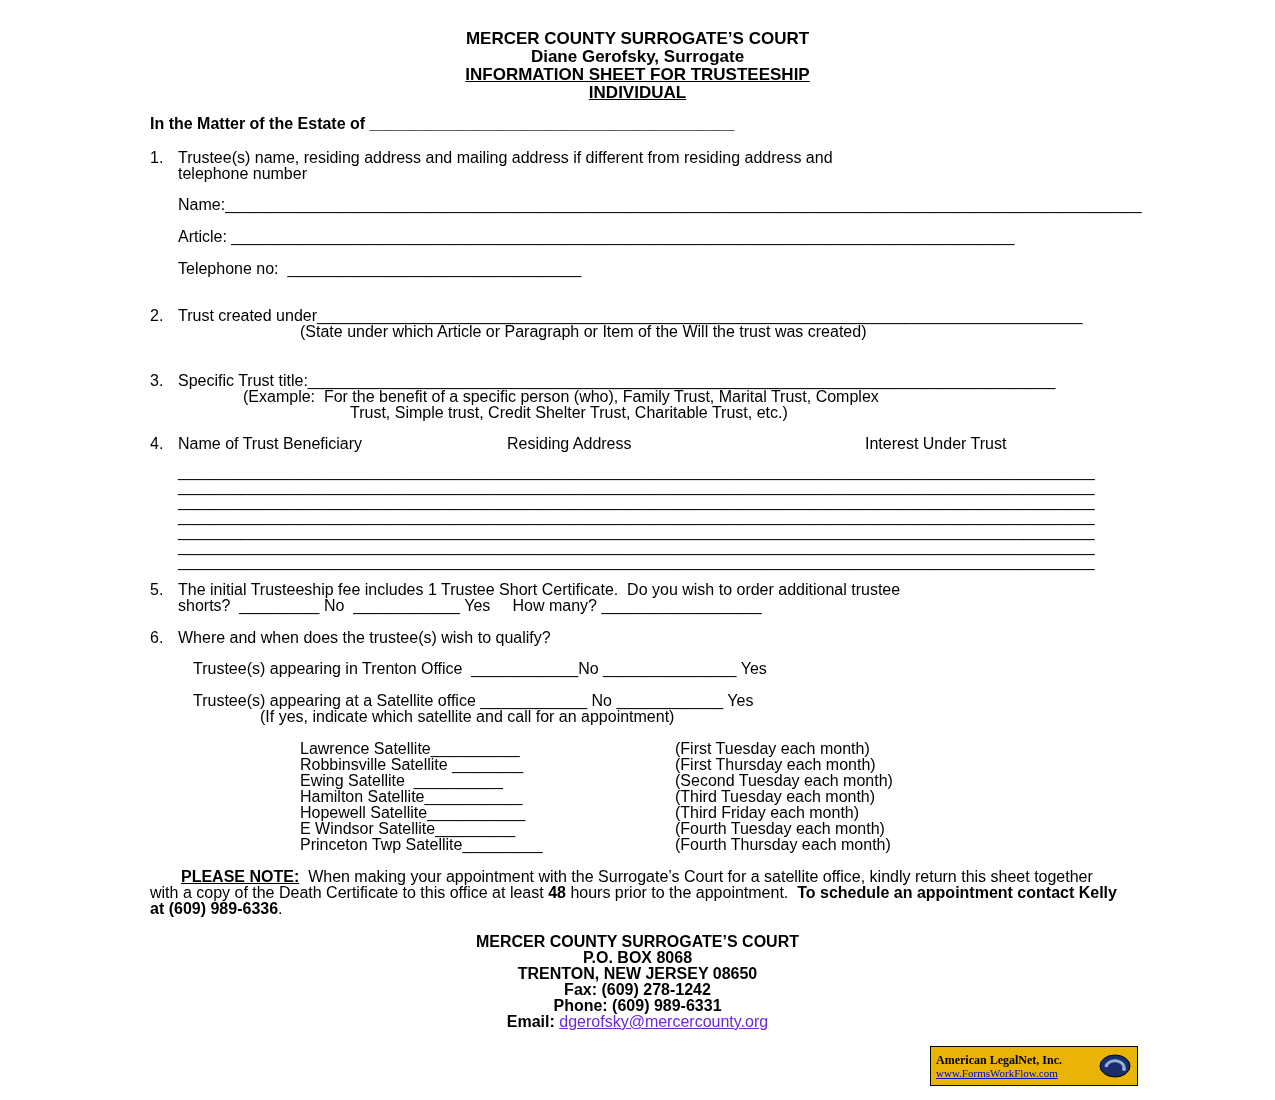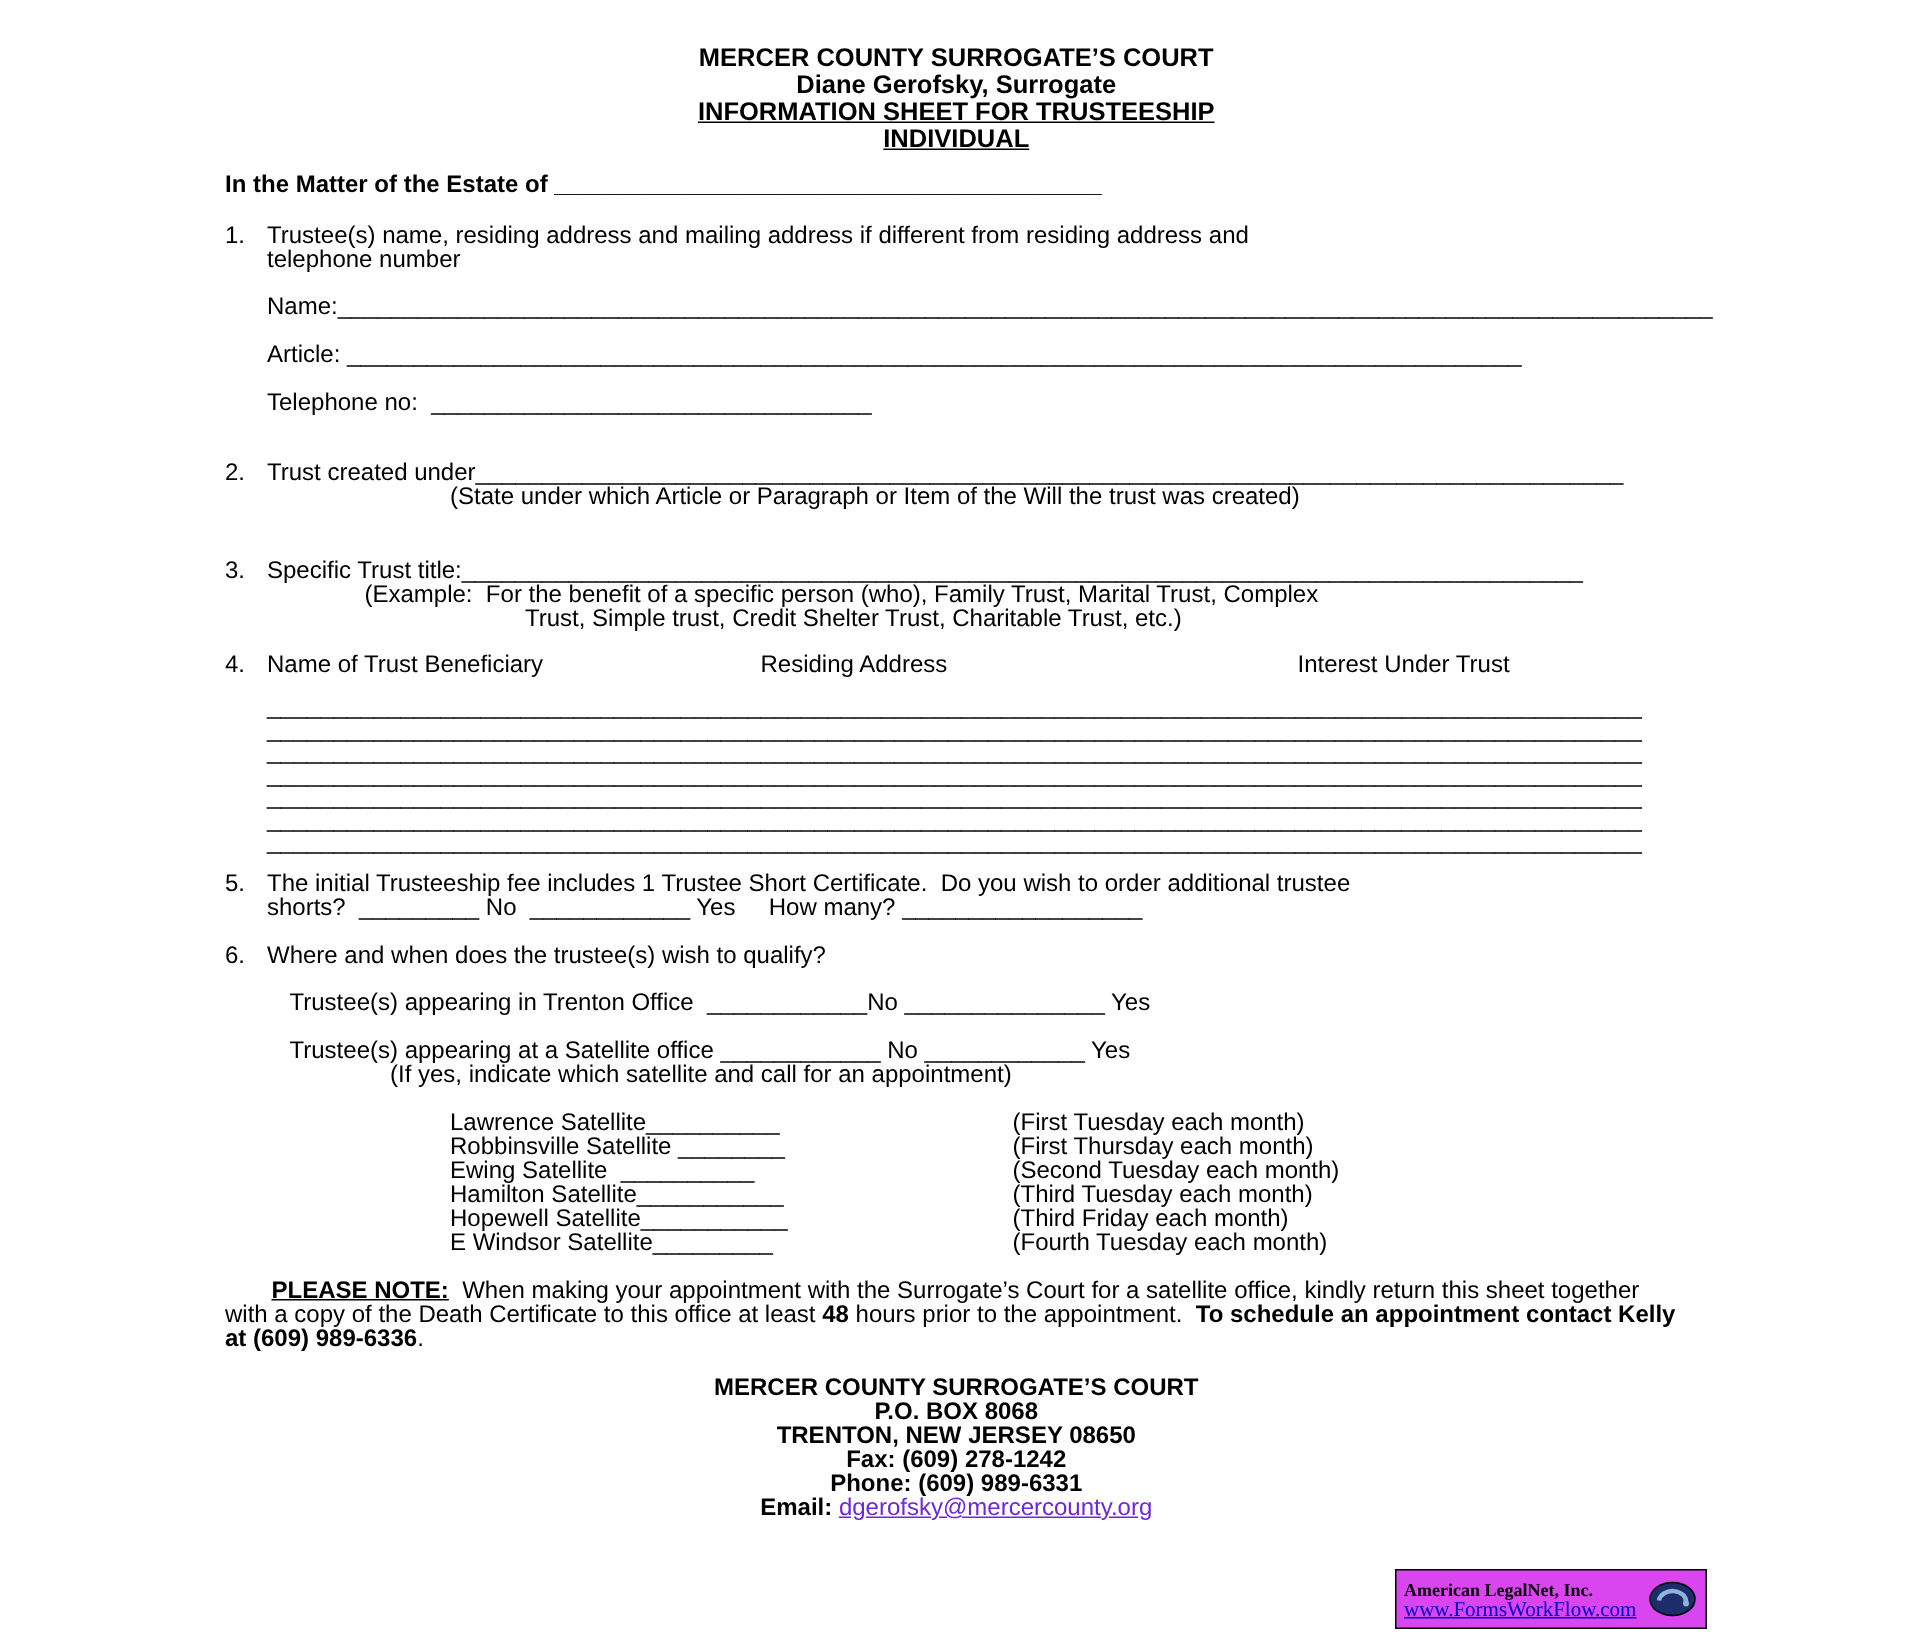--- a/index.html
+++ b/index.html
@@ -27,23 +27,23 @@
   .sub2{margin-left:110px;}
   .sat-list{margin-left:150px;margin-top:16px;}
   .sat-row{display:flex;line-height:16px;}
   .sat-name{display:inline-block;width:375px;white-space:pre;}
   .note-para{margin:16px 0 0 0;white-space:pre-wrap;line-height:16px;}
   .note-label{font-weight:bold;text-decoration:underline;margin-left:31px;}
   .footer-block{margin-top:17px;text-align:center;font-weight:bold;line-height:16px;}
   .email-link{color:#6d28d9;text-decoration:underline;font-weight:normal;cursor:pointer;}
   .aln-box{position:absolute;left:930px;top:1046px;width:196px;height:34px;border:1px solid #000;
            display:flex;align-items:center;justify-content:space-between;padding:2px 5px;
-           font-family:"Liberation Serif","DejaVu Serif",serif;background:#d946ef;}
+           font-family:"Liberation Serif","DejaVu Serif",serif;background:#eab308;}
   .aln-company{font-weight:bold;font-size:12px;line-height:14px;}
-  .aln-site{font-size:14px;line-height:13px;}
+  .aln-site{font-size:11px;line-height:13px;}
   .aln-site a{color:#0000cc;text-decoration:underline;cursor:pointer;}
   .aln-logo{flex:0 0 auto;}
 </style>
 </head>
 <body>
 
 <div class="page">
   <div class="content">
 
     <div class="doc-header center">
@@ -136,20 +136,24 @@
           <span>(Third Tuesday each month)</span>
         </div>
       <div class="sat-row">
           <span class="sat-name">Hopewell Satellite___________</span>
           <span>(Third Friday each month)</span>
         </div>
       <div class="sat-row">
           <span class="sat-name">E Windsor Satellite_________</span>
           <span>(Fourth Tuesday each month)</span>
         </div>
+      <div class="sat-row">
+          <span class="sat-name">Princeton Twp Satellite_________</span>
+          <span>(Fourth Thursday each month)</span>
+        </div>
     </div>
 
     <p class="note-para"><span class="note-label">PLEASE NOTE:</span><span>  When making your appointment with the Surrogate’s Court for a satellite office, kindly return this sheet together with a copy of the Death Certificate to this office at least </span><span class="b">48</span><span> hours prior to the appointment.  </span><span class="b">To schedule an appointment contact Kelly at (609) 989-6336</span><span>.</span></p>
 
     <div class="footer-block">
       <div>MERCER COUNTY SURROGATE’S COURT</div>
       <div>P.O. BOX 8068</div>
       <div>TRENTON, NEW JERSEY 08650</div>
       <div>Fax: (609) 278-1242</div>
       <div>Phone: (609) 989-6331</div>

